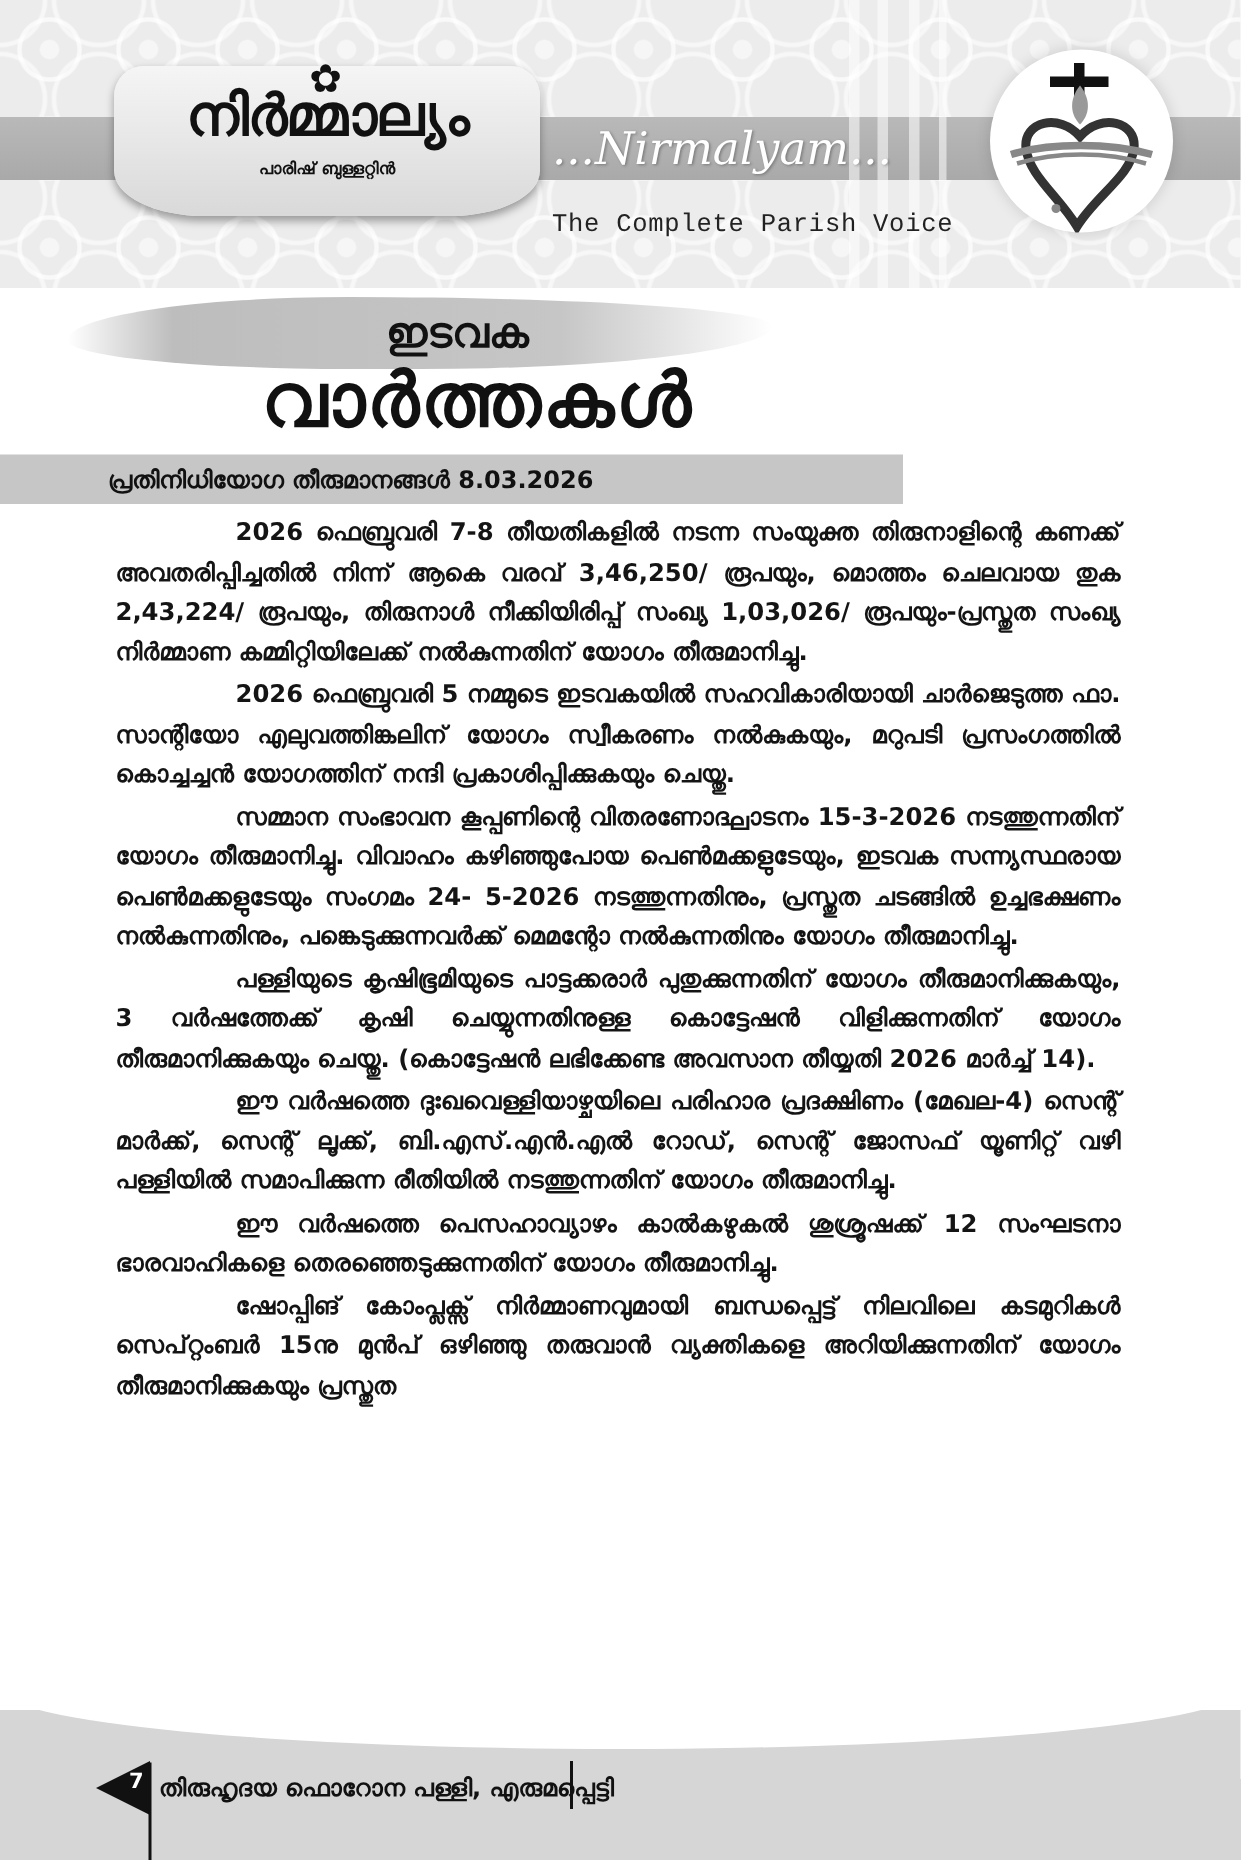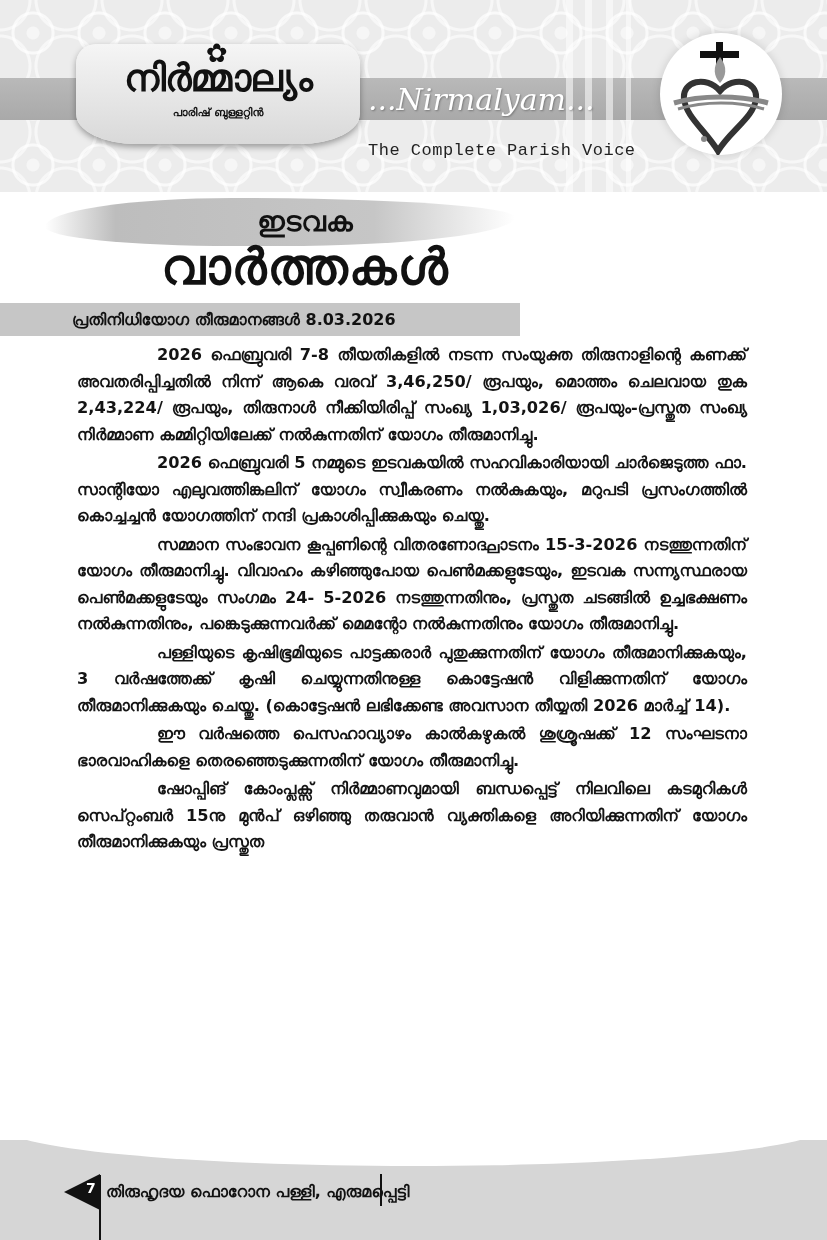--- a/index.html
+++ b/index.html
@@ -60,25 +60,25 @@
     .brush {
       position: absolute; left: 45px; top: 198px; width: 470px; height: 48px;
       background: linear-gradient(90deg, rgba(180,180,180,0) 0%, #bdbdbd 15%, #c6c6c6 70%, rgba(200,200,200,0) 100%);
       border-radius: 40% 60% 50% 40% / 60% 40% 60% 40%;
     }
     .title-small {
       position: absolute; left: 0; width: 610px; top: 205px; text-align: center;
       font-size: 28px; font-weight: bold; color: #111;
     }
     .title-big {
-      position: absolute; left: 0; width: 610px; top: 238px; text-align: center;
+      position: absolute; left: 13px; width: 610px; top: 238px; text-align: center;
       font-size: 50px; font-weight: bold; color: #111; letter-spacing: 1px;
     }
     .subhead-bar {
-      position: absolute; left: 0; top: 303px; width: 520px; height: 33px; background: #c6c6c6;
+      position: absolute; left: 0; top: 303px; width: 602px; height: 33px; background: #c6c6c6;
     }
     .subhead-text {
       position: absolute; left: 72px; top: 7px; font-size: 16px; font-weight: bold; color: #111; white-space: nowrap;
     }
     
     .article {
       position: absolute; left: 77px; top: 342px; width: 670px;
       font-size: 16.2px; line-height: 26.5px; font-weight: bold; color: #141414;
       text-align: justify;
     }
@@ -148,20 +148,21 @@
 
 <div class="subhead-bar">
   <div class="subhead-text">പ്രതിനിധിയോഗ തീരുമാനങ്ങൾ 8.03.2026</div>
 </div>
 
 <div class="article">
   <p>2026 ഫെബ്രുവരി 7-8 തീയതികളിൽ നടന്ന സംയുക്ത തിരുനാളിന്റെ കണക്ക് അവതരിപ്പിച്ചതിൽ നിന്ന് ആകെ വരവ് 3,46,250/ രൂപയും, മൊത്തം ചെലവായ തുക 2,43,224/ രൂപയും, തിരുനാൾ നീക്കിയിരിപ്പ് സംഖ്യ 1,03,026/ രൂപയും-പ്രസ്തുത സംഖ്യ നിർമ്മാണ കമ്മിറ്റിയിലേക്ക് നൽകുന്നതിന് യോഗം തീരുമാനിച്ചു.</p>
   <p>2026 ഫെബ്രുവരി 5 നമ്മുടെ ഇടവകയിൽ സഹവികാരിയായി ചാർജെടുത്ത ഫാ. സാന്റിയോ എലുവത്തിങ്കലിന് യോഗം സ്വീകരണം നൽകുകയും, മറുപടി പ്രസംഗത്തിൽ കൊച്ചച്ചൻ യോഗത്തിന് നന്ദി പ്രകാശിപ്പിക്കുകയും ചെയ്തു.</p>
   <p>സമ്മാന സംഭാവന കൂപ്പണിന്റെ വിതരണോദ്ഘാടനം 15-3-2026 നടത്തുന്നതിന് യോഗം തീരുമാനിച്ചു. വിവാഹം കഴിഞ്ഞുപോയ പെൺമക്കളുടേയും, ഇടവക സന്ന്യസ്ഥരായ പെൺമക്കളുടേയും സംഗമം 24- 5-2026 നടത്തുന്നതിനും, പ്രസ്തുത ചടങ്ങിൽ ഉച്ചഭക്ഷണം നൽകുന്നതിനും, പങ്കെടുക്കുന്നവർക്ക് മെമന്റോ നൽകുന്നതിനും യോഗം തീരുമാനിച്ചു.</p>
   <p>പള്ളിയുടെ കൃഷിഭൂമിയുടെ പാട്ടക്കരാർ പുതുക്കുന്നതിന് യോഗം തീരുമാനിക്കുകയും, 3 വർഷത്തേക്ക് കൃഷി ചെയ്യുന്നതിനുള്ള കൊട്ടേഷൻ വിളിക്കുന്നതിന് യോഗം തീരുമാനിക്കുകയും ചെയ്തു. (കൊട്ടേഷൻ ലഭിക്കേണ്ട അവസാന തീയ്യതി 2026 മാർച്ച് 14).</p>
+  <p>ഈ വർഷത്തെ ദുഃഖവെള്ളിയാഴ്ചയിലെ പരിഹാര പ്രദക്ഷിണം (മേഖല-4) സെന്റ് മാർക്ക്, സെന്റ് ലൂക്ക്, ബി.എസ്.എൻ.എൽ റോഡ്, സെന്റ് ജോസഫ് യൂണിറ്റ് വഴി പള്ളിയിൽ സമാപിക്കുന്ന രീതിയിൽ നടത്തുന്നതിന് യോഗം തീരുമാനിച്ചു.</p>
   <p>ഈ വർഷത്തെ പെസഹാവ്യാഴം കാൽകഴുകൽ ശുശ്രൂഷക്ക് 12 സംഘടനാ ഭാരവാഹികളെ തെരഞ്ഞെടുക്കുന്നതിന് യോഗം തീരുമാനിച്ചു.</p>
   <p>ഷോപ്പിങ് കോംപ്ലക്സ് നിർമ്മാണവുമായി ബന്ധപ്പെട്ട് നിലവിലെ കടമുറികൾ സെപ്റ്റംബർ 15നു മുൻപ് ഒഴിഞ്ഞു തരുവാൻ വ്യക്തികളെ അറിയിക്കുന്നതിന് യോഗം തീരുമാനിക്കുകയും പ്രസ്തുത</p>
 </div>
 
 <div class="footer-bg"></div>
 <div class="footer-wave"></div>
 <div class="page-flag"></div>
 <div class="page-num">7</div>
 <div class="footer-rule-v"></div>
 <div class="footer-text">തിരുഹൃദയ ഫൊറോന പള്ളി, എരുമപ്പെട്ടി</div>

